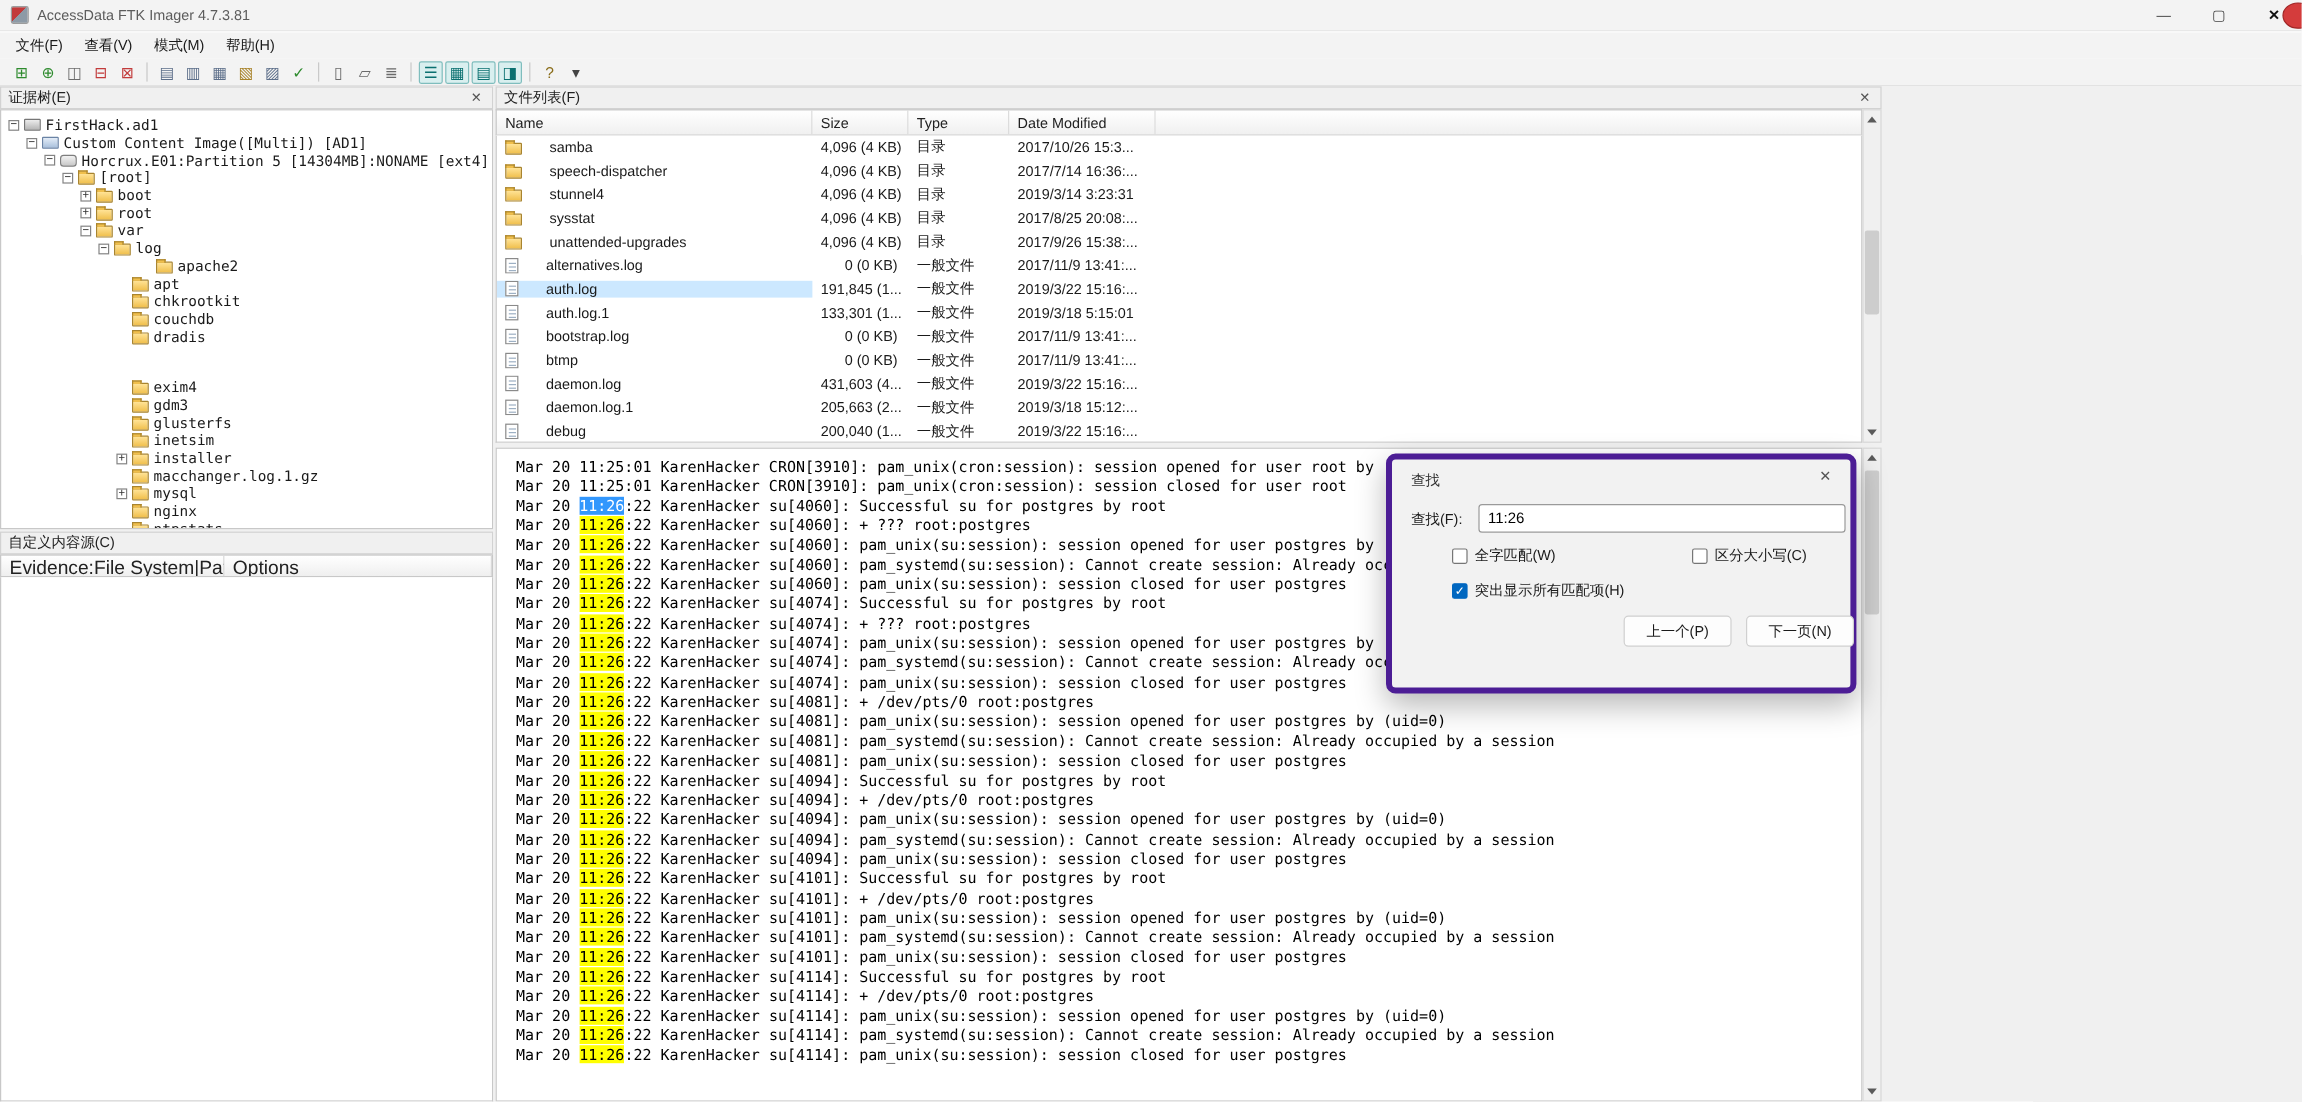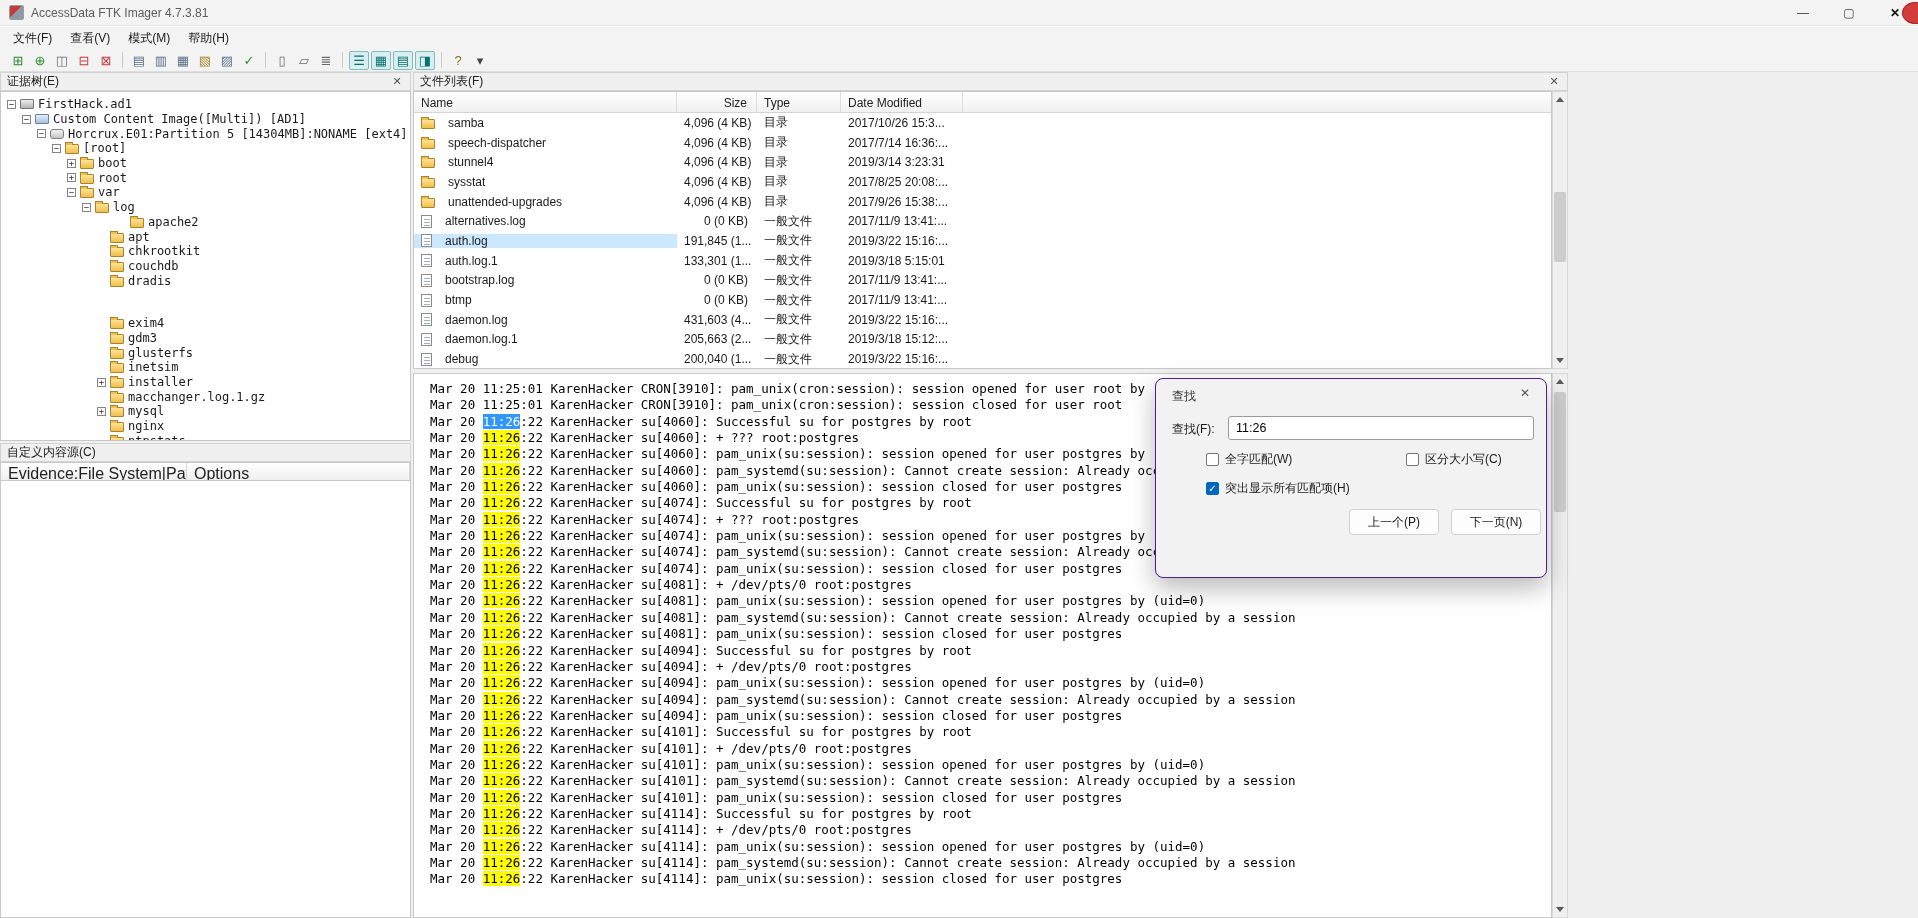--- a/index.html
+++ b/index.html
@@ -51,25 +51,25 @@
   .cc-cols{position:absolute;left:0;top:390px;width:411px;height:19px;display:flex;background:linear-gradient(#fff,#efefef);border:1px solid #c8c8c8}
   .cc-col{padding:2px 7px;border-right:1px solid #d9d9d9;font-size:16px;color:#222;white-space:nowrap;overflow:hidden}
   .cc-col.c1{width:186px}
   .cc-col.c2{flex:1}
   .cc-body{position:absolute;left:0;top:409px;width:411px;height:437px;background:#fff;border:1px solid #c8c8c8;border-top:none}
 
   
   .hdr-files{left:413px;top:0;width:1155px;height:19px}
   .files-colhdr{position:absolute;left:413px;top:19px;width:1139px;height:22px;display:flex;background:linear-gradient(#fff,#f0f0f0);border:1px solid #c8c8c8;border-bottom:1px solid #d4d4d4}
   .fch{padding:4px 7px;border-right:1px solid #dcdcdc;color:#222;white-space:nowrap}
-  .fch.size{text-align:right;padding-right:9px}
+  .fch.size{padding-right:9px}
   .files-body{position:absolute;left:413px;top:41px;width:1139px;height:256px;background:#fff;border:1px solid #c8c8c8;border-top:none;overflow:hidden}
   .frow{display:flex;height:19.7px;align-items:center;white-space:nowrap}
   .fc{padding:0 7px;overflow:hidden}
-  .fc.name{display:flex;align-items:center;gap:13px}
+  .fc.name{display:flex;align-items:center;gap:23px}
   .fc.size{text-align:right;padding-right:9px}
   .frow.sel .fc.name{background:#cce8ff}
   .w-name{width:263px}.w-size{width:80px}.w-type{width:84px}.w-date{width:122px}
   .fch.fill,.fc.fill{flex:1;border-right:none}
 
   
   .vscroll{position:absolute;width:16px;background:#f0f0f0;border:1px solid #d8d8d8}
   .sb-files{left:1552px;top:19px;height:278px}
   .sb-log{left:1552px;top:301px;height:545px}
   .sb-arrow{position:absolute;left:0;width:14px;height:15px;display:flex;align-items:center;justify-content:center}
@@ -81,21 +81,21 @@
   .split-h{position:absolute;left:413px;top:297px;width:1139px;height:4px;background:#f0f0f0}
   .split-v{position:absolute;left:411px;top:0;width:2px;height:846px;background:#f0f0f0}
 
   
   .log-body{position:absolute;left:413px;top:301px;width:1139px;height:545px;background:#fff;border:1px solid #c8c8c8;overflow:hidden;padding:7px 0 0 16px;font-family:"DejaVu Sans Mono",monospace;font-size:12.5px;line-height:16.35px;color:#000}
   .logline{white-space:pre}
   .hl{background:#ffff00}
   .hl.cur{background:#3297fd;color:#fff}
 
   
-  .dialog{position:absolute;left:1155px;top:306px;width:392px;height:200px;background:#f2f2f2;border:1px solid #4c1d95;border-radius:8px;box-shadow:0 10px 26px rgba(0,0,0,.28);z-index:50}
+  .dialog{position:absolute;left:1155px;top:306px;width:392px;height:200px;background:#f2f2f2;border:5px solid #4c1d95;border-radius:8px;box-shadow:0 10px 26px rgba(0,0,0,.28);z-index:50}
   .dlg-title{position:absolute;left:16px;top:9px;color:#333}
   .dlg-close{position:absolute;right:13px;top:7px;color:#555;font-size:12px;width:16px;text-align:center}
   .dlg-label{position:absolute;left:16px;top:42px;color:#1a1a1a}
   .dlg-input{position:absolute;left:72px;top:37px;width:306px;height:24px;background:#fff;border:1px solid #9a9a9a;border-radius:3px;padding:0 7px;font-family:"Liberation Sans",sans-serif;font-size:12.5px;color:#000}
   .cbrow{position:absolute;display:flex;align-items:center;gap:6px}
   .cb{width:13px;height:13px;border:1px solid #767676;background:#fff;border-radius:2px;display:flex;align-items:center;justify-content:center;font-size:10px;color:#fff}
   .cb.on{background:#0067c0;border-color:#0067c0}
   .cb.on::after{content:"✓"}
   .dlg-btn{position:absolute;top:130px;width:90px;height:26px;background:#fdfdfd;border:1px solid #d0d0d0;border-radius:4px;display:flex;align-items:center;justify-content:center;color:#1a1a1a}
 </style>

